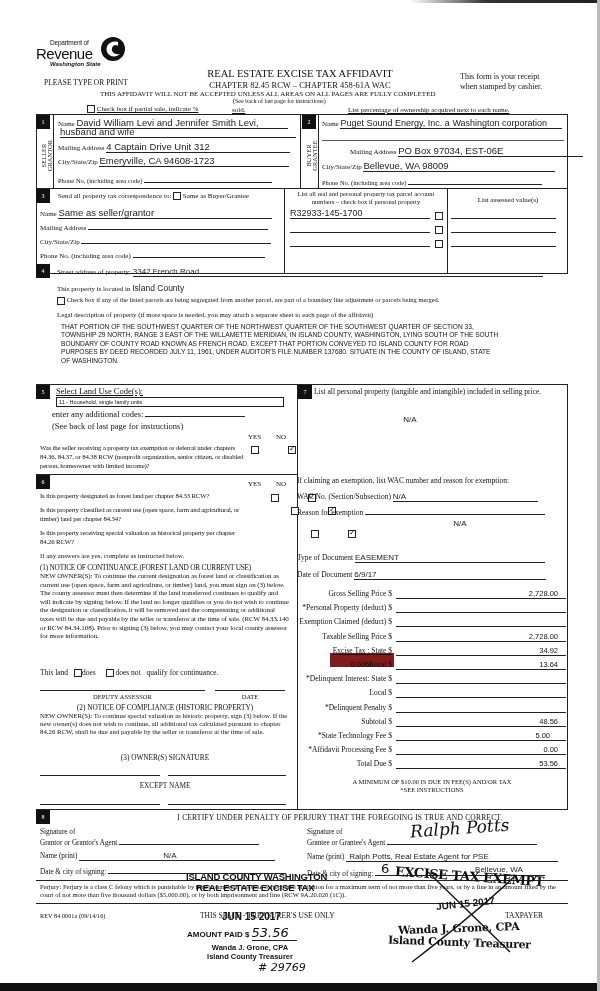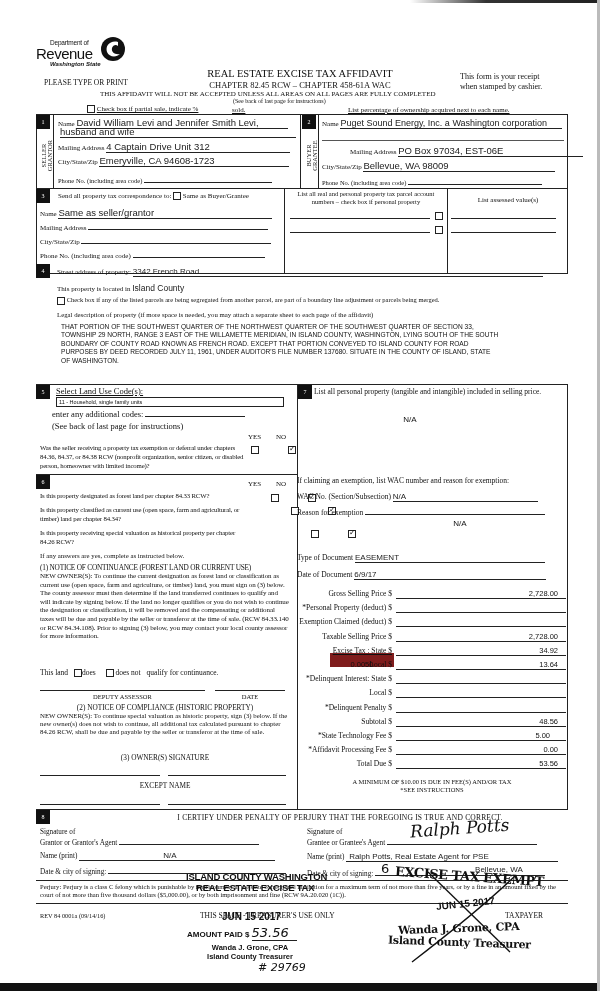--- a/index.html
+++ b/index.html
@@ -131,20 +131,25 @@
   <span>City/State/Zip</span>
   <span class="uline" style="display:inline-block;width:190px;height:8px;"></span>
 </div>
 <div class="abs lbl" style="left:40px;top:250px;width:240px;">
   <span>Phone No. (including area code)</span>
   <span class="uline" style="display:inline-block;width:132px;height:8px;"></span>
 </div>
 <div class="abs lbl center" style="left:286px;top:190px;width:160px;font-size:6.5px;line-height:8px;">List all real and personal property tax parcel account numbers – check box if personal property</div>
 <div class="abs lbl center" style="left:450px;top:196px;width:116px;font-size:7px;">List assessed value(s)</div>
 <div class="abs" style="left:288px;top:208px;width:278px;">
+  <div style="position:relative;height:14px;">
+    <span class="fill uline abs" style="left:2px;top:0;width:140px;font-size:9px;">R32933-145-1700</span>
+    <span class="cb abs" style="left:147px;top:3px;"></span>
+    <span class="uline abs" style="left:163px;top:0;width:105px;height:11px;"></span>
+  </div>
   <div style="position:relative;height:14px;">
     <span class="fill uline abs" style="left:2px;top:0;width:140px;height:11px;font-size:9px;"></span>
     <span class="cb abs" style="left:147px;top:3px;"></span>
     <span class="uline abs" style="left:163px;top:0;width:105px;height:11px;"></span>
   </div>
   <div style="position:relative;height:14px;">
     <span class="fill uline abs" style="left:2px;top:0;width:140px;height:11px;font-size:9px;"></span>
     <span class="cb abs" style="left:147px;top:3px;"></span>
     <span class="uline abs" style="left:163px;top:0;width:105px;height:11px;"></span>
   </div>

